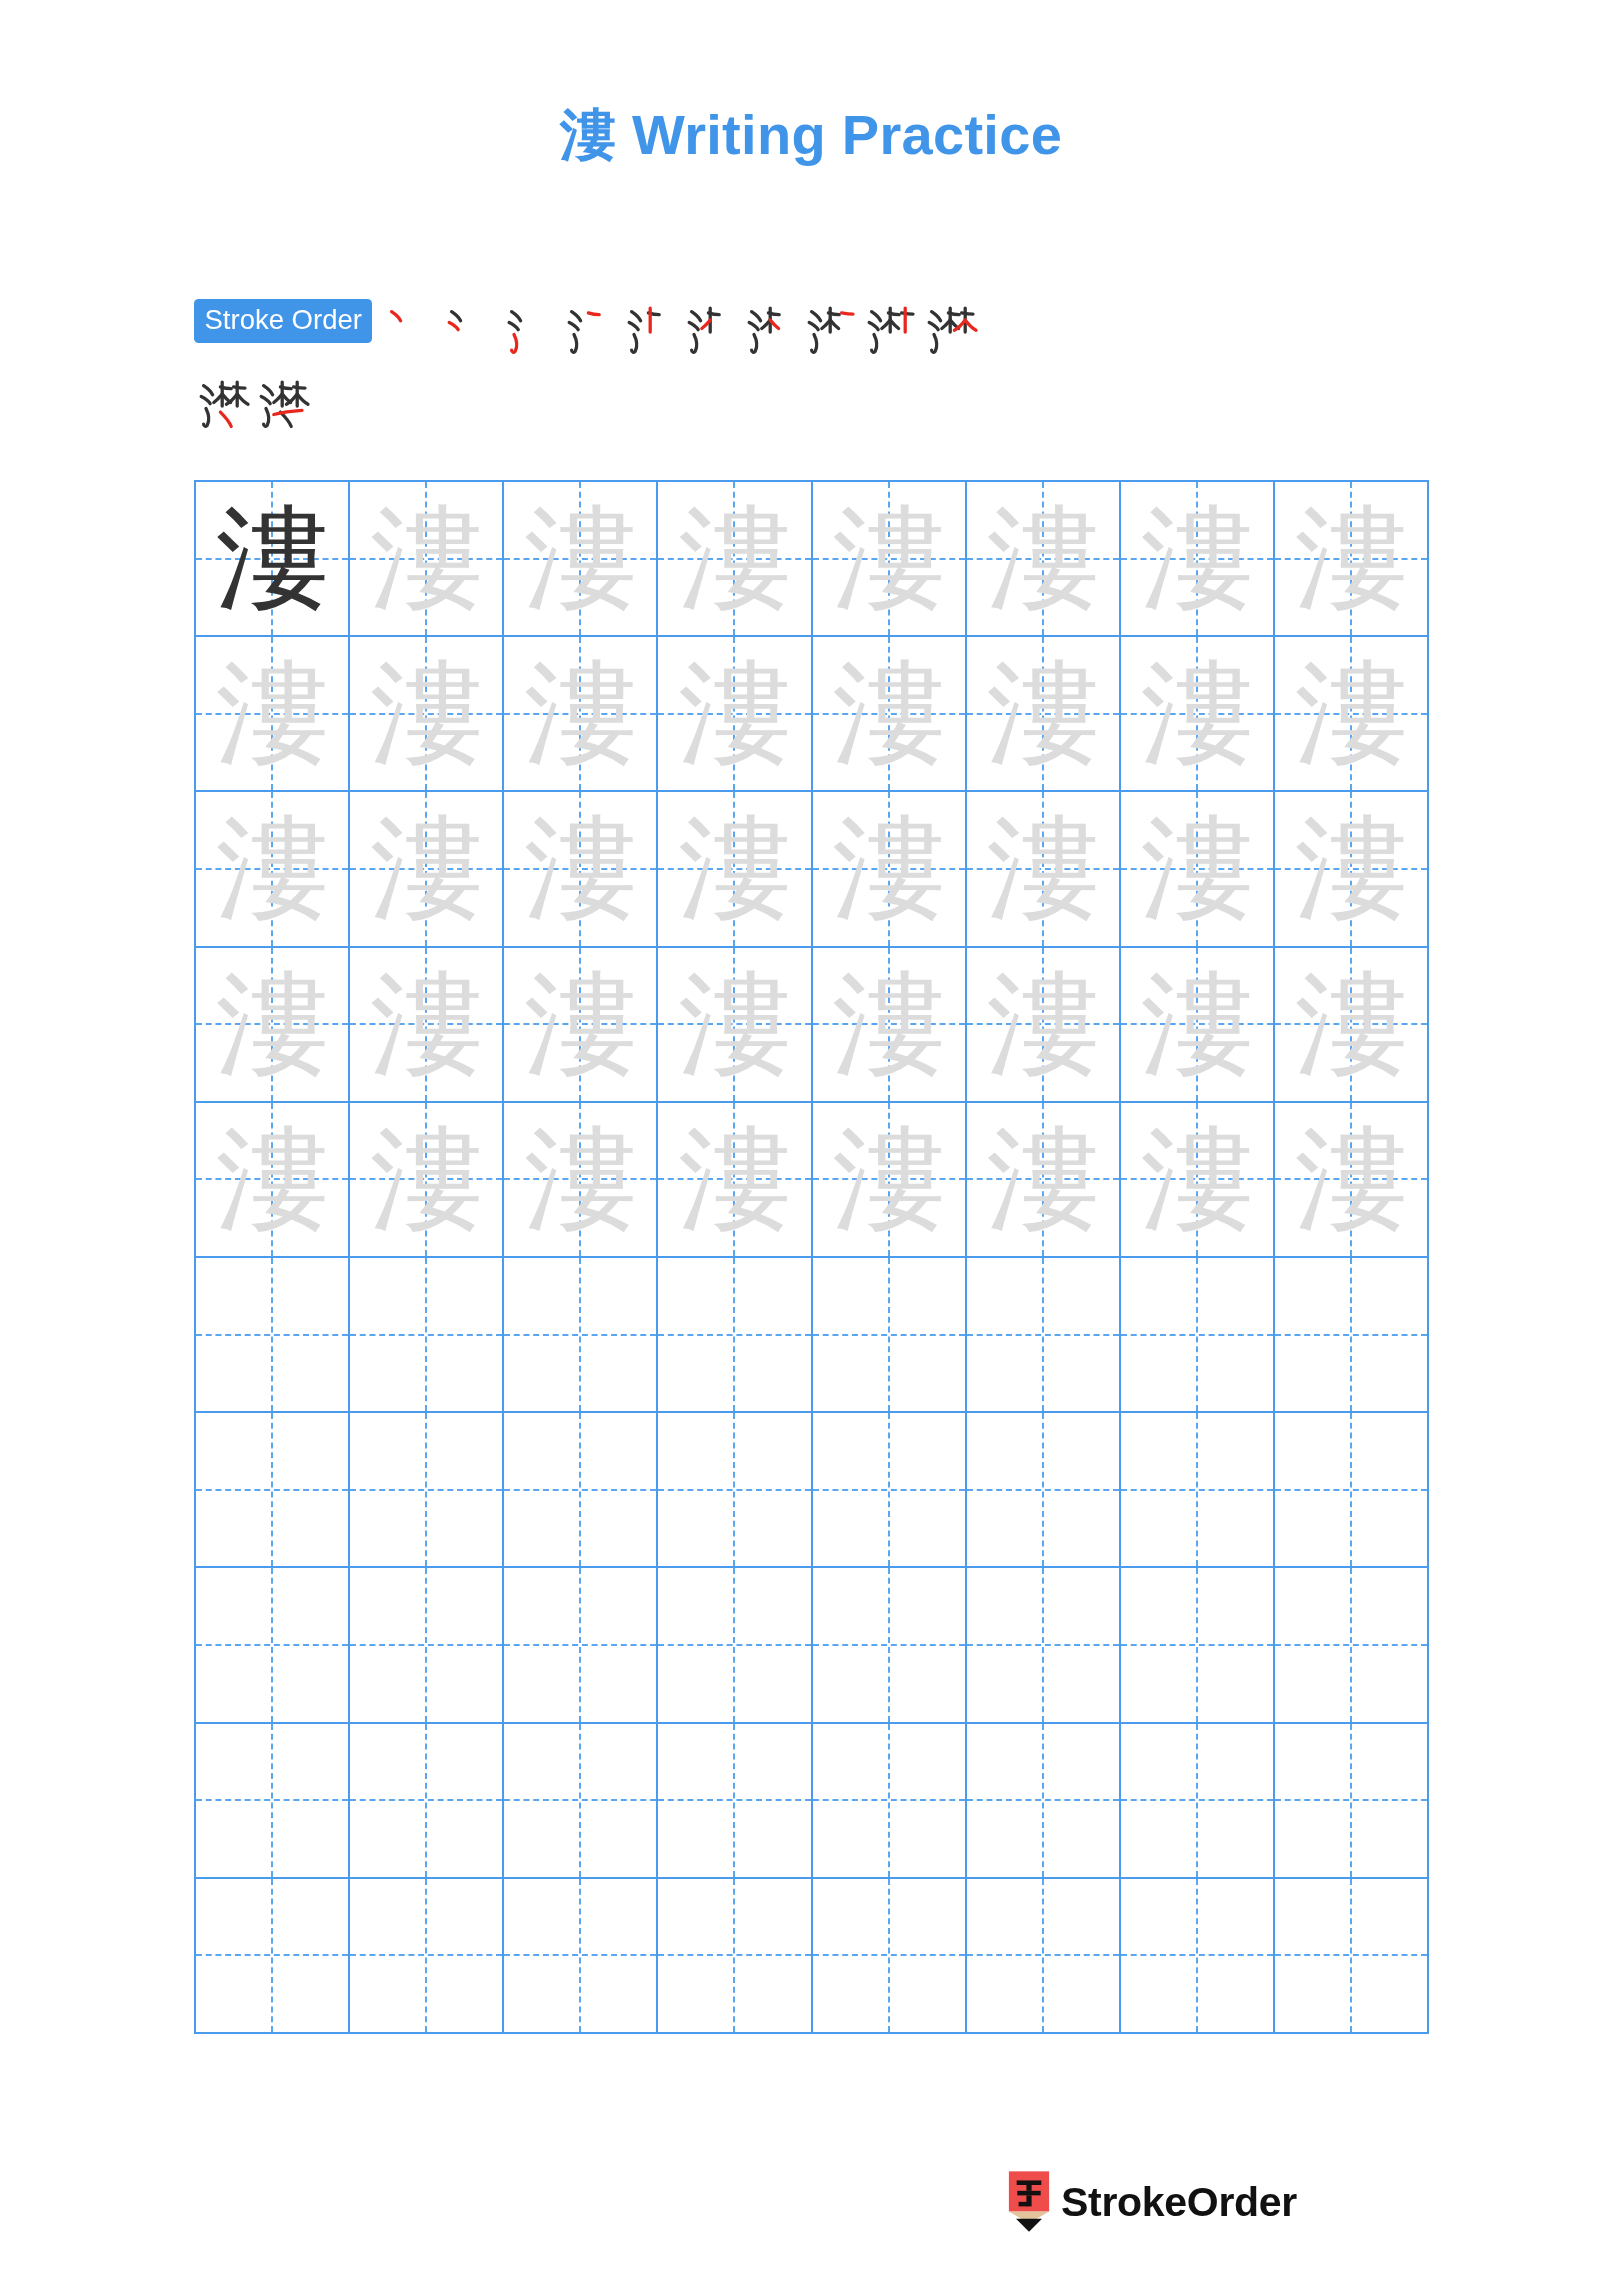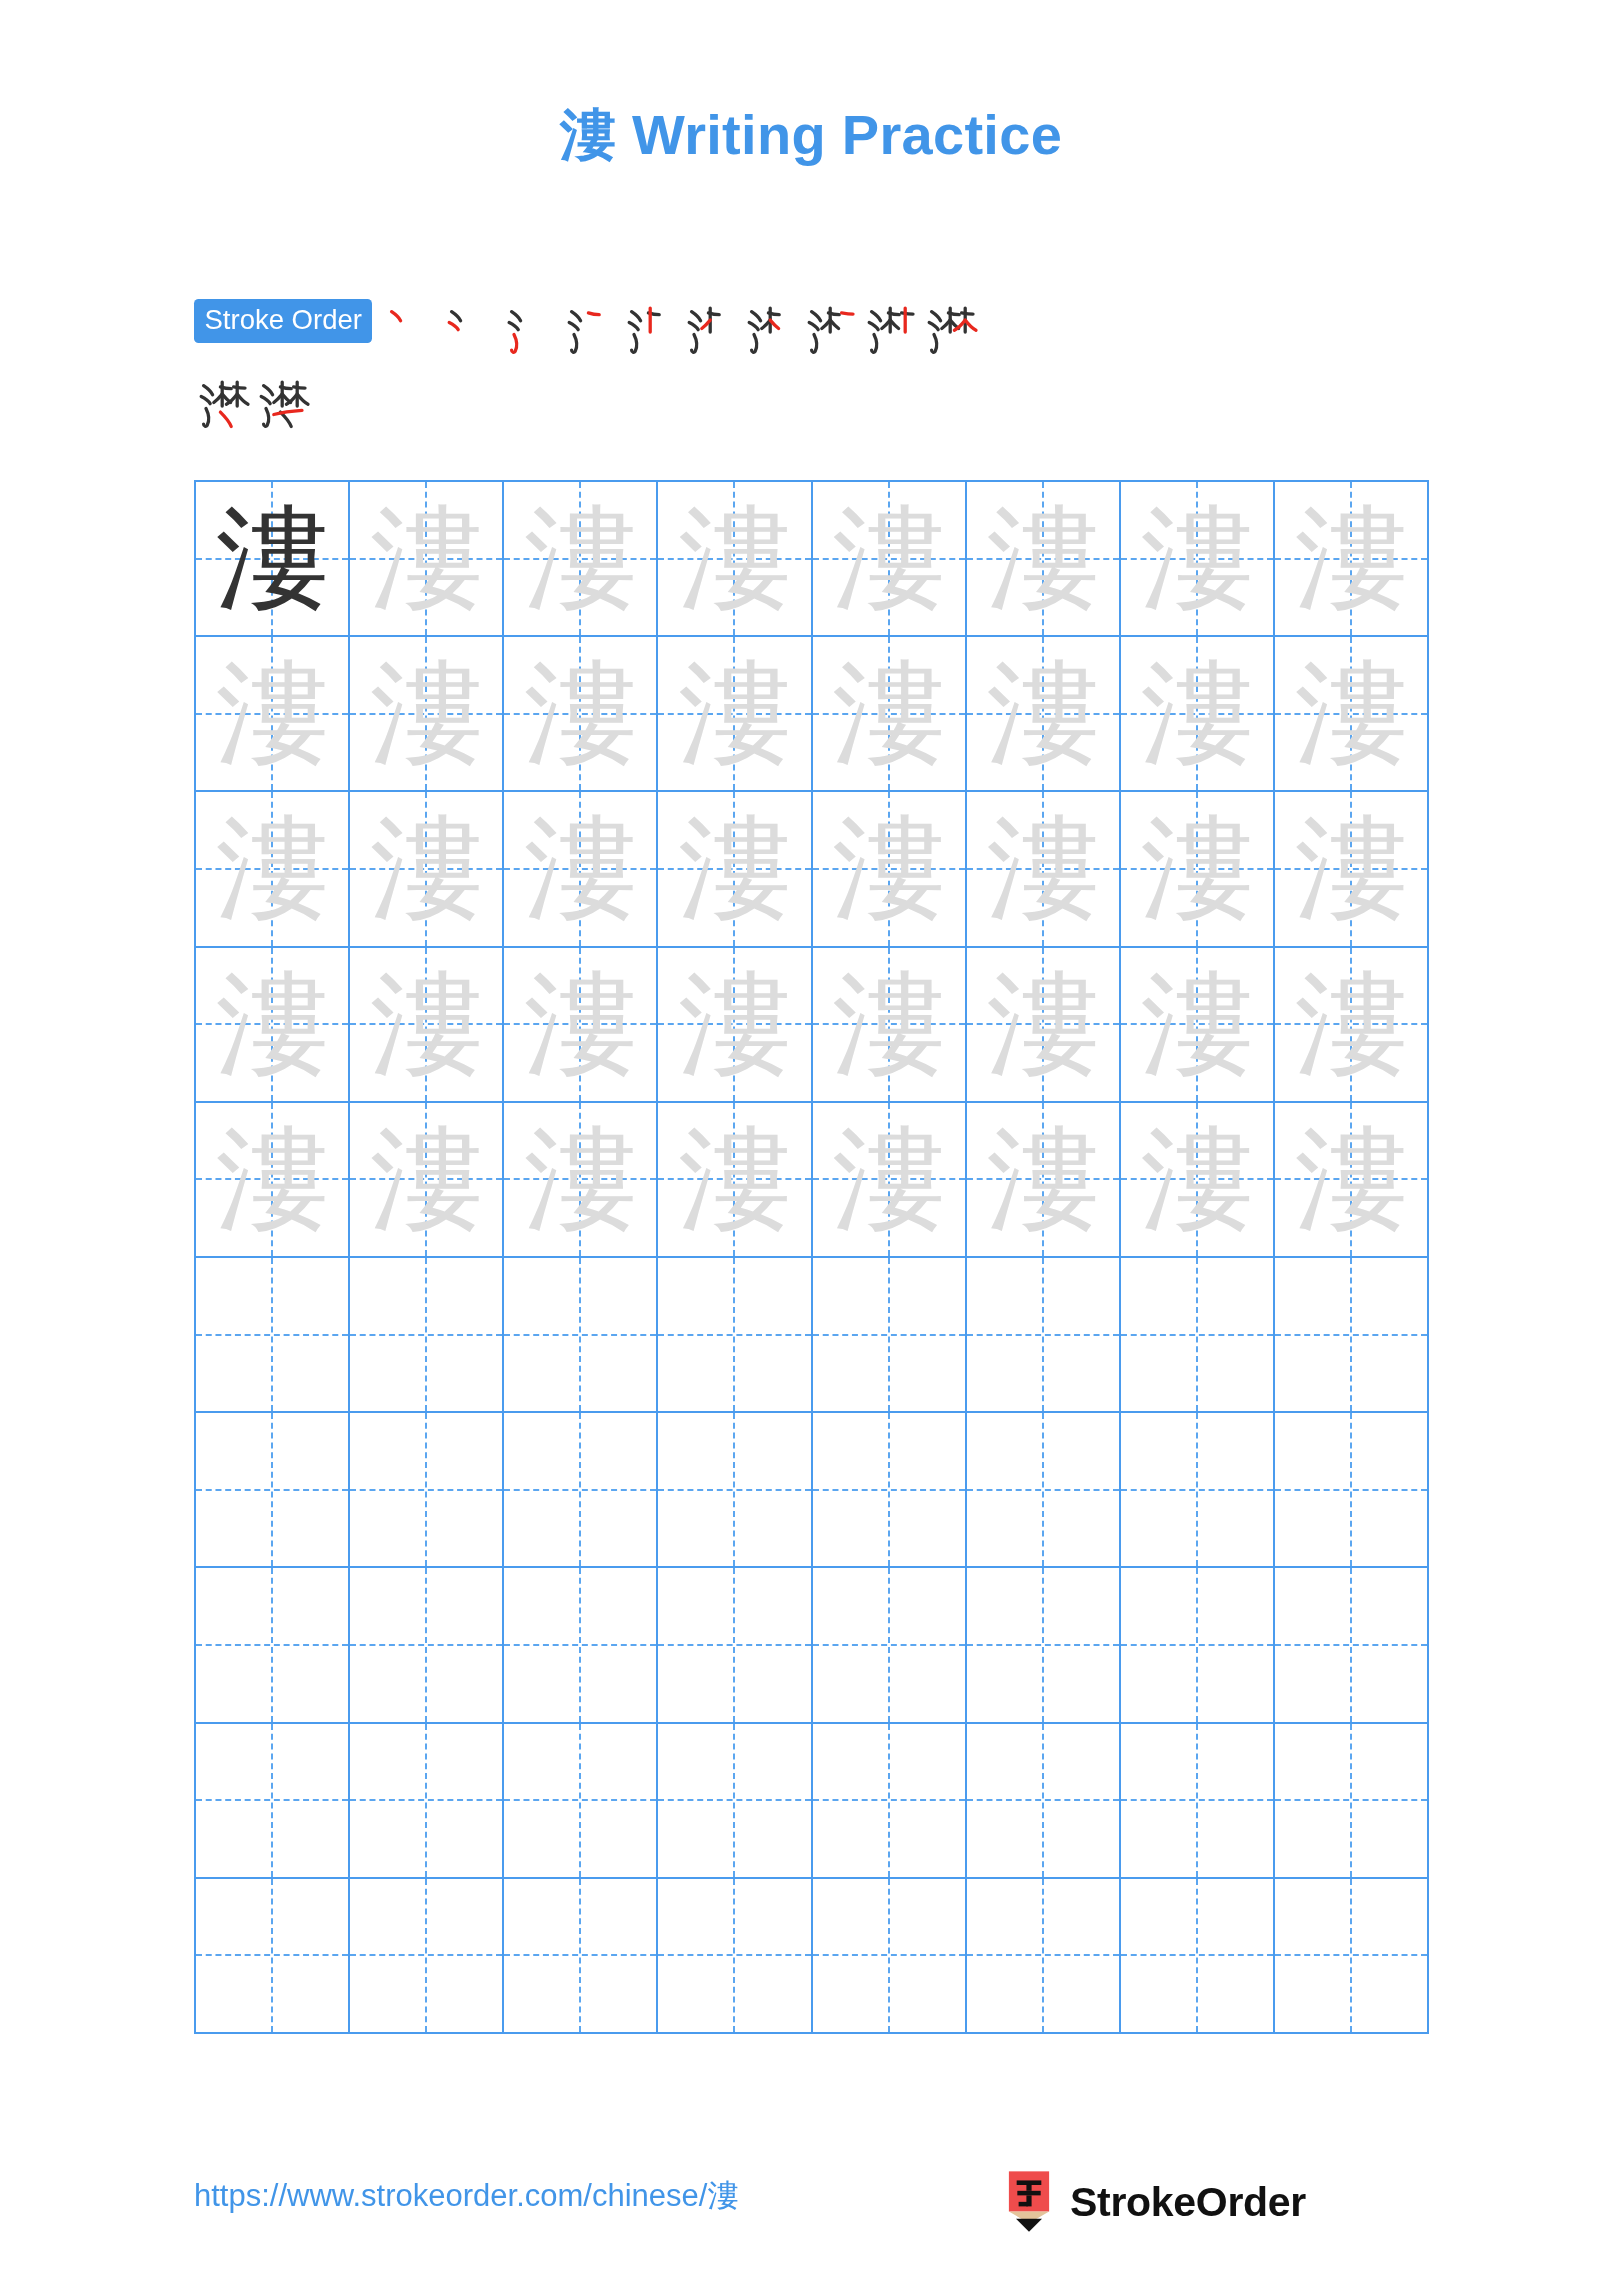--- a/index.html
+++ b/index.html
@@ -94,21 +94,21 @@
   .footer{
     position:absolute;left:0;right:0;top:2171px;height:79px;
   }
   .footer-url{
     position:absolute;left:194px;top:3.9px;
     font-size:31px;color:#4195E8;
     text-decoration:none;white-space:nowrap;
   }
   .brand{
     position:absolute;left:1005px;top:0px;
-    display:flex;align-items:center;gap:17px;
+    display:flex;align-items:center;gap:8px;
   }
   .brand-logo{width:48px;height:63px;display:block;}
   .brand-name{
     font-size:41px;font-weight:bold;color:#111111;
     letter-spacing:-0.3px;white-space:nowrap;
   }
 </style>
 </head>
 <body>
 
@@ -491,21 +491,20 @@
       </div>
       <div class="cell">
         <div class="glyph blank"></div>
       </div>
       <div class="cell">
         <div class="glyph blank"></div>
       </div>
     </div>
 
   <div class="footer">
-    <a class="footer-url" href="#">https://www.strokeorder.com/chinese/漊</a>
     <div class="brand">
       <svg class="brand-logo" viewBox="0 0 74 96">
         <rect x="6" y="0" width="62" height="62" fill="#EF4C4C"></rect>
         <path d="M6 62 L68 62 L37 80 Z" fill="#E3C49B"></path>
         <path d="M17 73 L57 73 L37 93 Z" fill="#111111"></path>
         <g fill="#111111">
           <rect x="18" y="14" width="38" height="7"></rect>
           <rect x="33" y="21" width="8" height="9"></rect>
           <rect x="19" y="30" width="36" height="7"></rect>
           <rect x="33" y="37" width="8" height="17"></rect>

